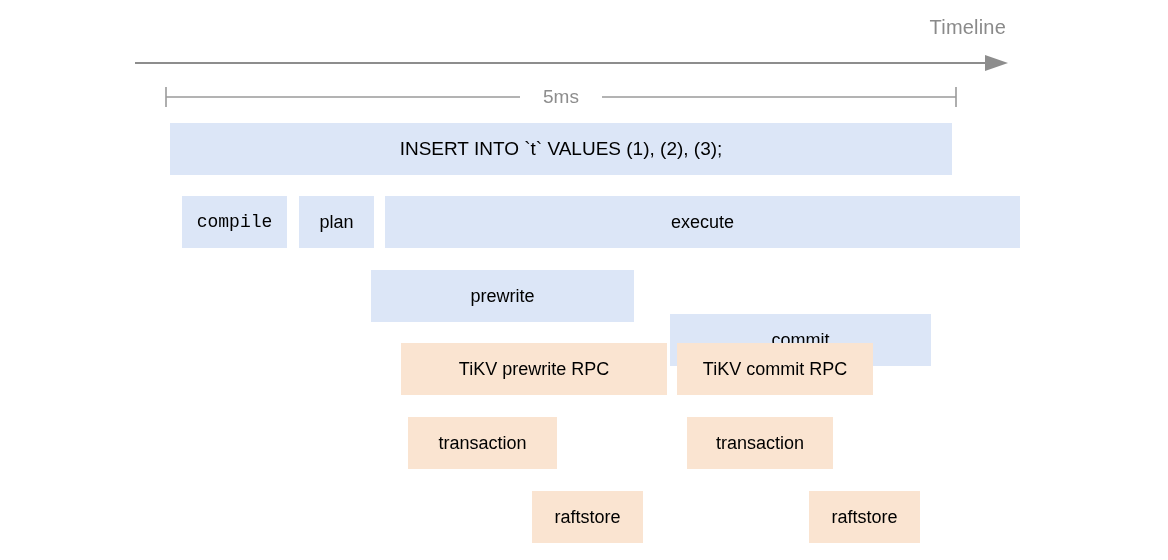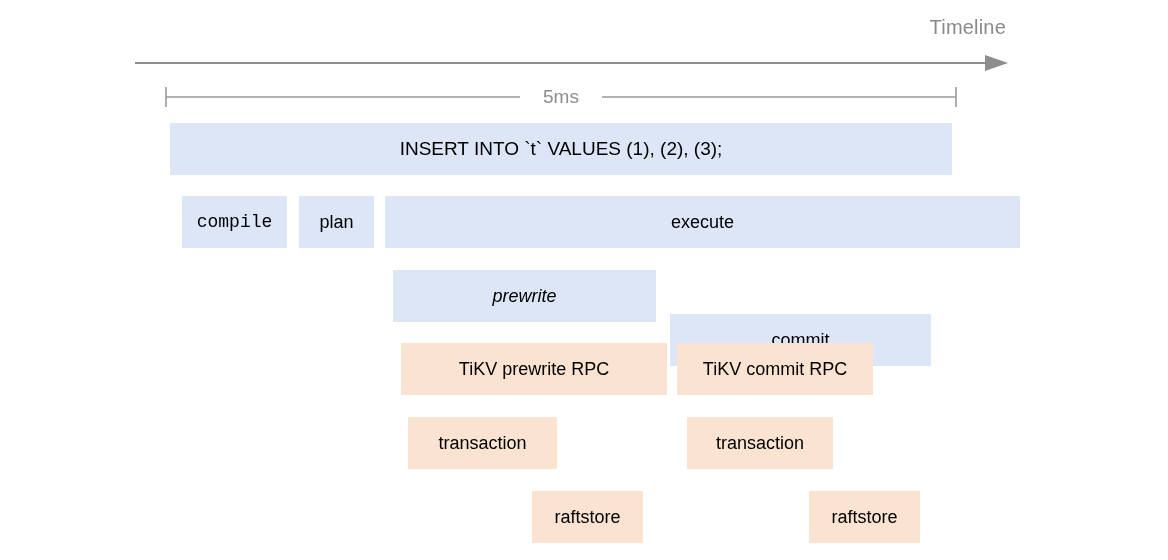--- a/index.html
+++ b/index.html
@@ -91,21 +91,21 @@
   </svg>
   <div class="ruler" style="height:26px;">
     <div class="ruler-text">5ms</div>
   </div>
 
   <div id="bars-layer">
       <div class="bar blue sql" style="left: 170px; top: 123px; width: 782px; height: 52px;">INSERT INTO `t` VALUES (1), (2), (3);</div>
       <div class="bar blue" style="left: 182px; top: 196px; width: 105px; height: 52px; font-family: Liberation Mono, monospace;">compile</div>
       <div class="bar blue" style="left: 299px; top: 196px; width: 75px; height: 52px;">plan</div>
       <div class="bar blue" style="left: 385px; top: 196px; width: 635px; height: 52px;">execute</div>
-      <div class="bar blue" style="left: 393px; top: 270px; width: 263px; height: 52px; font-style: italic;">prewrite</div>
+      <div class="bar blue" style="left: 371px; top: 270px; width: 263px; height: 52px;">prewrite</div>
       <div class="bar blue" style="left: 670px; top: 270px; width: 261px; height: 52px; margin-top: 44px;">commit</div>
       <div class="bar peach" style="left: 401px; top: 343px; width: 266px; height: 52px;">TiKV prewrite RPC</div>
       <div class="bar peach" style="left: 677px; top: 343px; width: 196px; height: 52px;">TiKV commit RPC</div>
       <div class="bar peach" style="left: 408px; top: 417px; width: 149px; height: 52px;">transaction</div>
       <div class="bar peach" style="left: 687px; top: 417px; width: 146px; height: 52px;">transaction</div>
       <div class="bar peach" style="left: 532px; top: 491px; width: 111px; height: 52px;">raftstore</div>
       <div class="bar peach" style="left: 809px; top: 491px; width: 111px; height: 52px;">raftstore</div>
     </div>
 </div>
 

